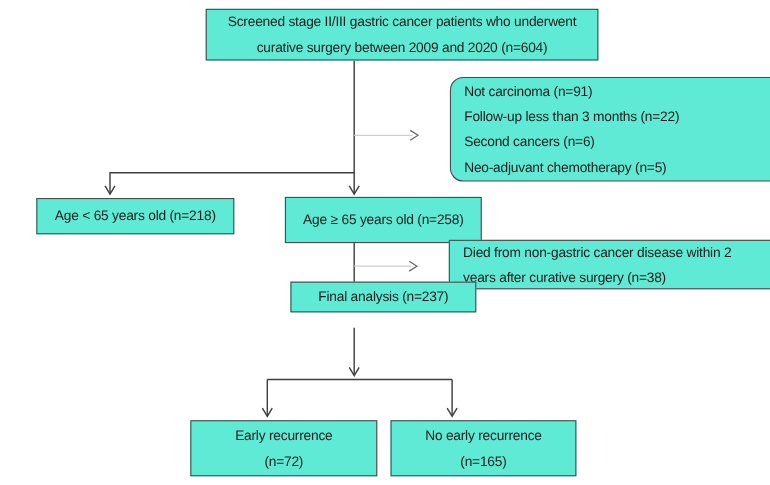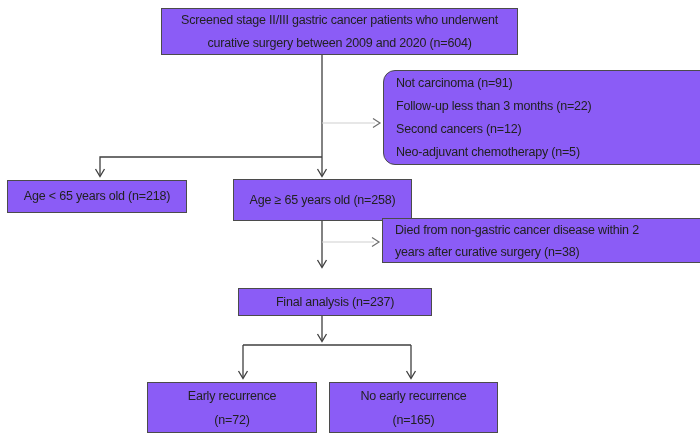--- a/index.html
+++ b/index.html
@@ -35,27 +35,28 @@
   }
   .connectors .fah {
     stroke: var(--faint-head, #6e6e6e);
     stroke-width: 1.2;
     fill: none;
   }
   .box {
     position: absolute;
     box-sizing: border-box;
     border: 1.4px solid var(--box-border, #4b4b4b);
-    background: #8b5cf6;
+    background: #5eead4;
     display: flex;
     flex-direction: column;
     justify-content: center;
     font-size: 12.5px;
     letter-spacing: -0.2px;
     line-height: 23px;
+    margin-left: 26px;
   }
   .box.center {
     align-items: center;
     text-align: center;
   }
   .box.left {
     align-items: flex-start;
     text-align: left;
     padding-left: 12px;
     padding-right: 6px;
@@ -100,38 +101,38 @@
   </svg>
 
   <div class="box center" style="left:161px; top:8px; width:357px; height:47px;">
     <div class="tline">Screened stage II/III gastric cancer patients who underwent</div>
     <div class="tline">curative surgery between 2009 and 2020 (n=604)</div>
   </div>
 
   <div class="box left" style="left:383px; top:70px; width:342px; height:95px;border-radius:12px;">
     <div class="tline">Not carcinoma (n=91)</div>
     <div class="tline">Follow-up less than 3 months (n=22)</div>
-    <div class="tline">Second cancers (n=12)</div>
+    <div class="tline">Second cancers (n=6)</div>
     <div class="tline">Neo-adjuvant chemotherapy (n=5)</div>
   </div>
 
   <div class="box center" style="left:7px; top:180px; width:180px; height:33px;">
     <div class="tline">Age &lt; 65 years old (n=218)</div>
   </div>
 
   <div class="box center" style="left:233px; top:179px; width:179px; height:42px;">
     <div class="tline">Age ≥ 65 years old (n=258)</div>
   </div>
 
   <div class="box left lh22" style="left:382px; top:218px; width:339px; height:45px;">
     <div class="tline">Died from non-gastric cancer disease within 2</div>
     <div class="tline">years after curative surgery (n=38)</div>
   </div>
 
-  <div class="box center" style="left:238px; top:288px; width:194px; height:28px;">
+  <div class="box center" style="left:238px; top:256px; width:169px; height:28px;">
     <div class="tline">Final analysis (n=237)</div>
   </div>
 
   <div class="box center lh24" style="left:147px; top:382px; width:170px; height:51px;">
     <div class="tline">Early recurrence</div>
     <div class="tline">(n=72)</div>
   </div>
 
   <div class="box center lh24" style="left:329px; top:382px; width:169px; height:51px;">
     <div class="tline">No early recurrence</div>

